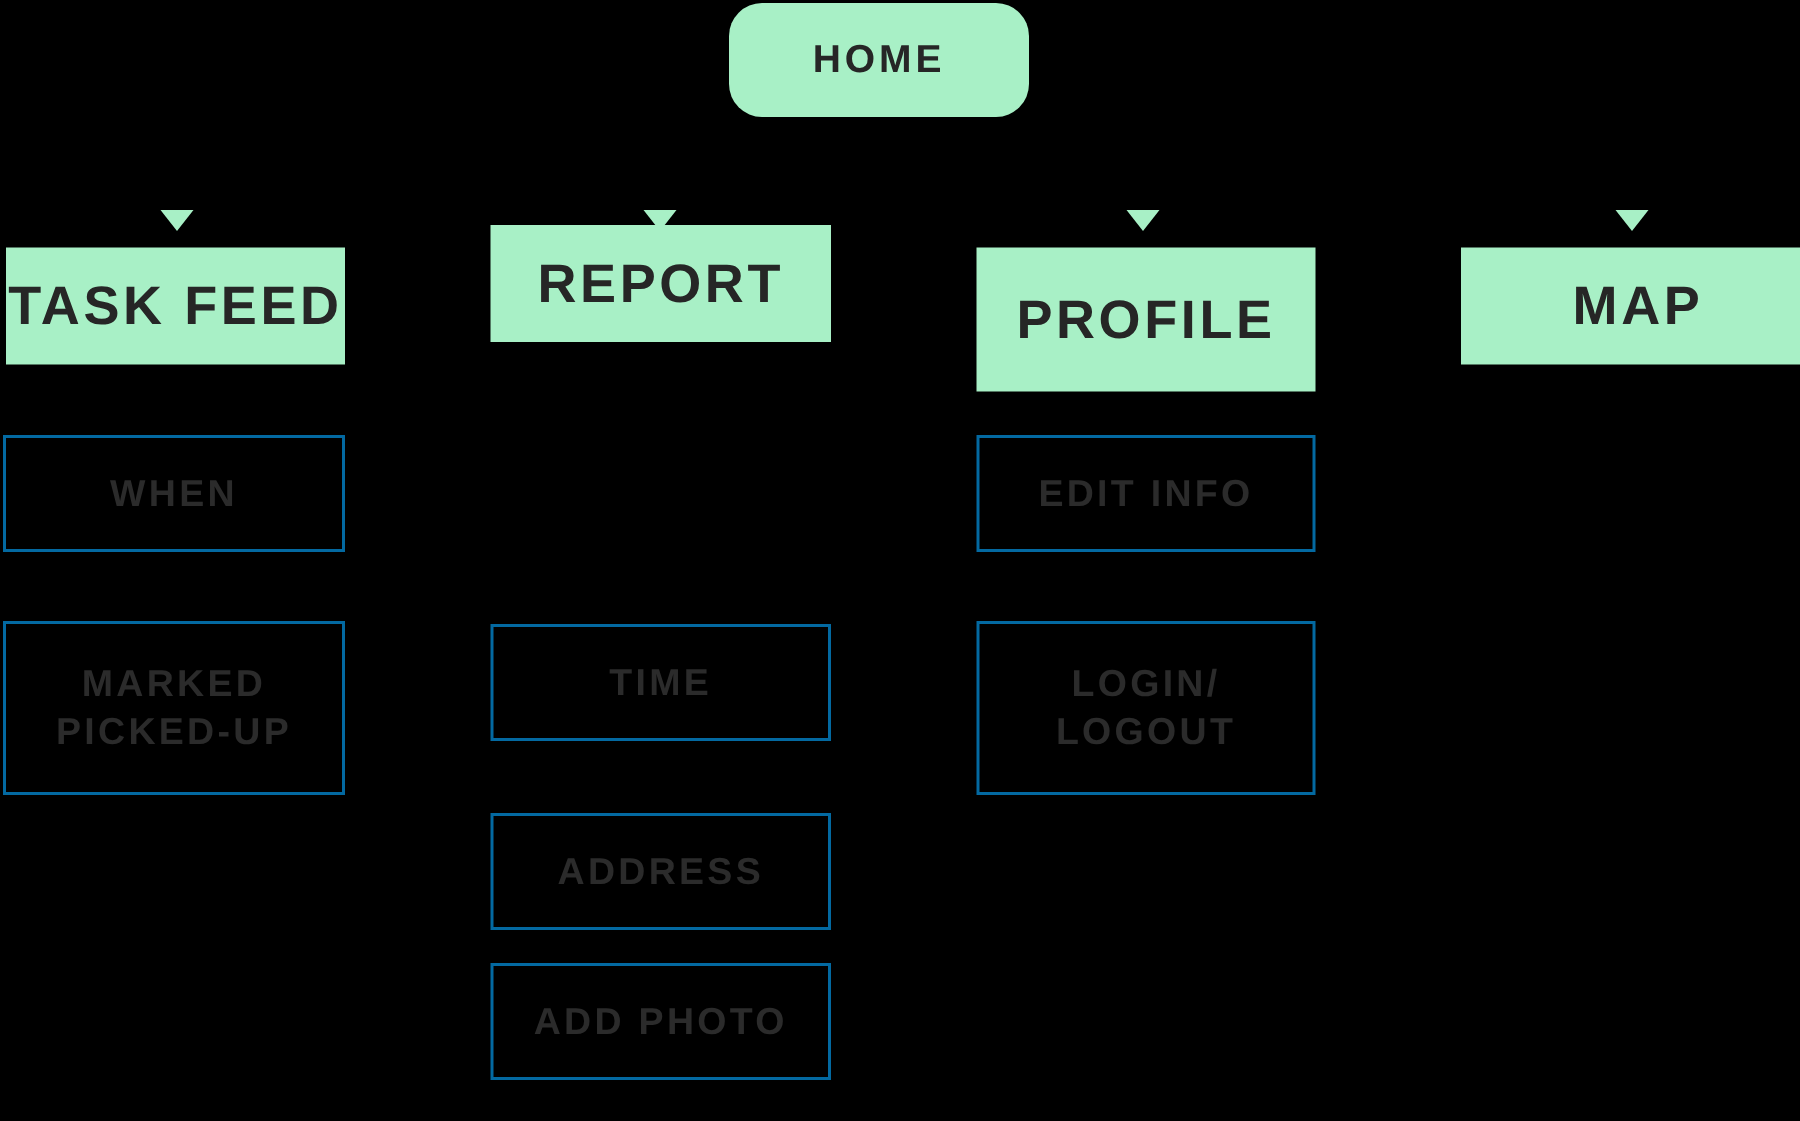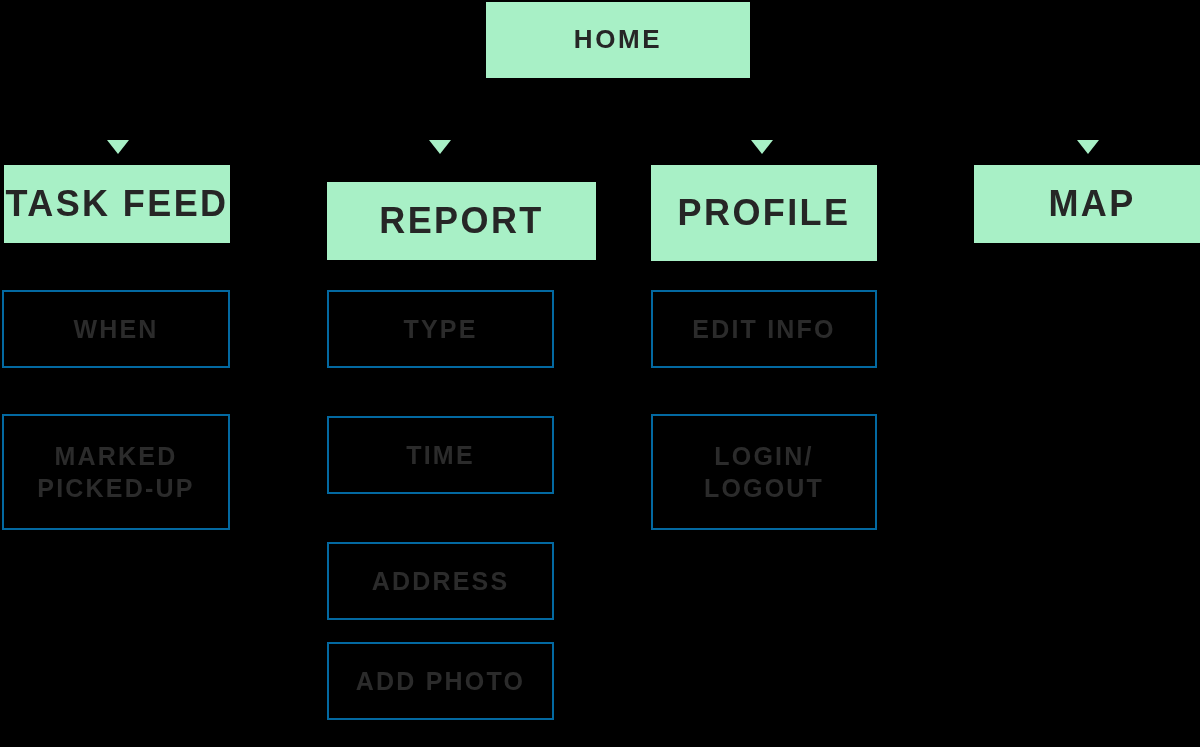--- a/index.html
+++ b/index.html
@@ -69,37 +69,36 @@
     border-left: 11px solid transparent;
     border-right: 11px solid transparent;
     border-top: 14px solid #a8f0c6;
   }
 </style>
 </head>
 <body>
 
 <div id="canvas">
 
-  <div class="node filled root" style="left:486px; top:2px; width:264px; height:76px;">HOME</div>
+  <div class="node filled root" style="left:486px; top:2px; width:200px; height:76px;border-radius:22px;">HOME</div>
 
   <div class="arrow" style="left:107px; top:140px;"></div>
   <div class="arrow" style="left:429px; top:140px;"></div>
   <div class="arrow" style="left:751px; top:140px;"></div>
   <div class="arrow" style="left:1077px; top:140px;"></div>
 
   <div class="node filled" style="left:4px; top:165px; width:226px; height:78px;">TASK FEED</div>
 
   <div class="node outlined" style="left:2px; top:290px; width:228px; height:78px;">WHEN</div>
 
   <div class="node outlined two-line" style="left:2px; top:414px; width:228px; height:116px;">MARKED
 PICKED-UP</div>
 
-  <div class="node filled" style="left:327px; top:182px; width:269px; height:78px;">REPORT</div>
+  <div class="node filled" style="left:327px; top:150px; width:227px; height:78px;">REPORT</div>
 
-  <div class="node outlined" style="left:327px; top:290px; width:227px; height:78px;">TYPE</div>
 
   <div class="node outlined" style="left:327px; top:542px; width:227px; height:78px;">ADDRESS</div>
 
   <div class="node outlined" style="left:327px; top:416px; width:227px; height:78px;">TIME</div>
 
   <div class="node outlined" style="left:327px; top:642px; width:227px; height:78px;">ADD PHOTO</div>
 
   <div class="node filled" style="left:651px; top:165px; width:226px; height:96px;">PROFILE</div>
 
   <div class="node outlined" style="left:651px; top:290px; width:226px; height:78px;">EDIT INFO</div>

